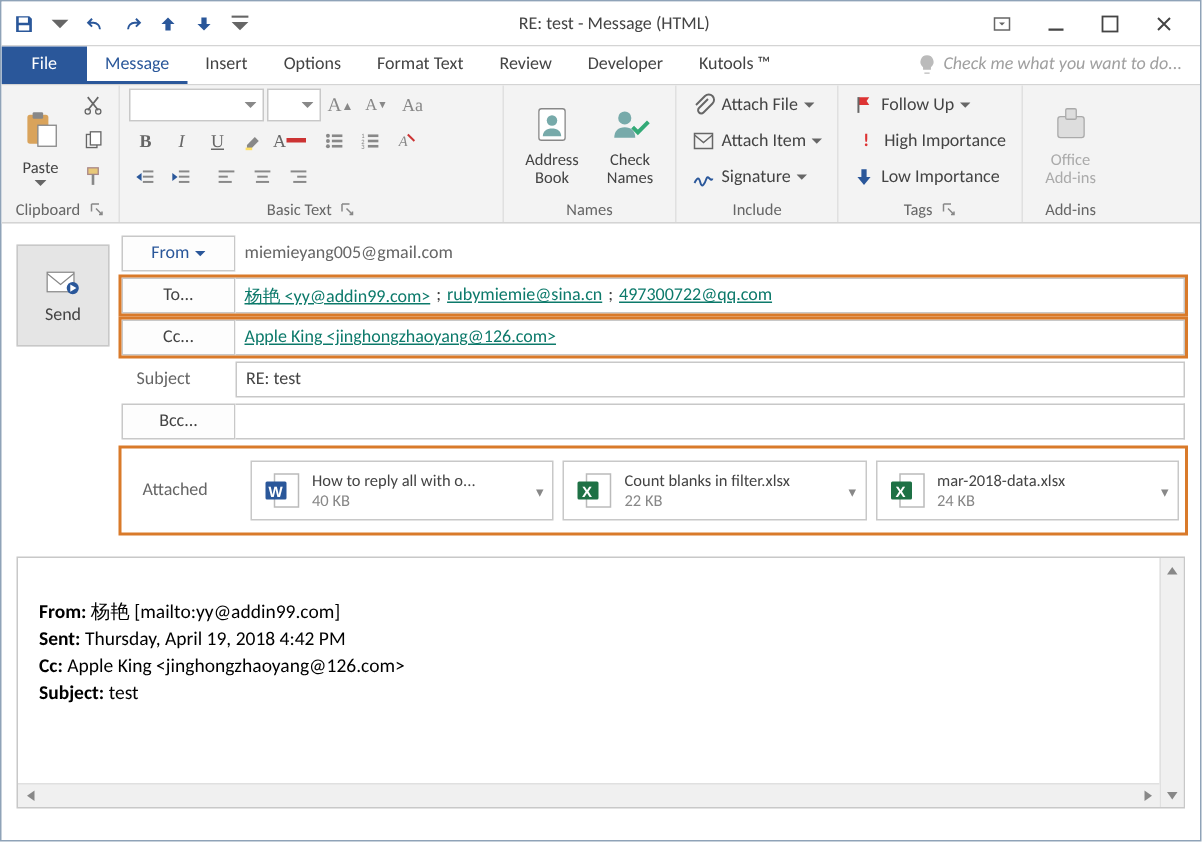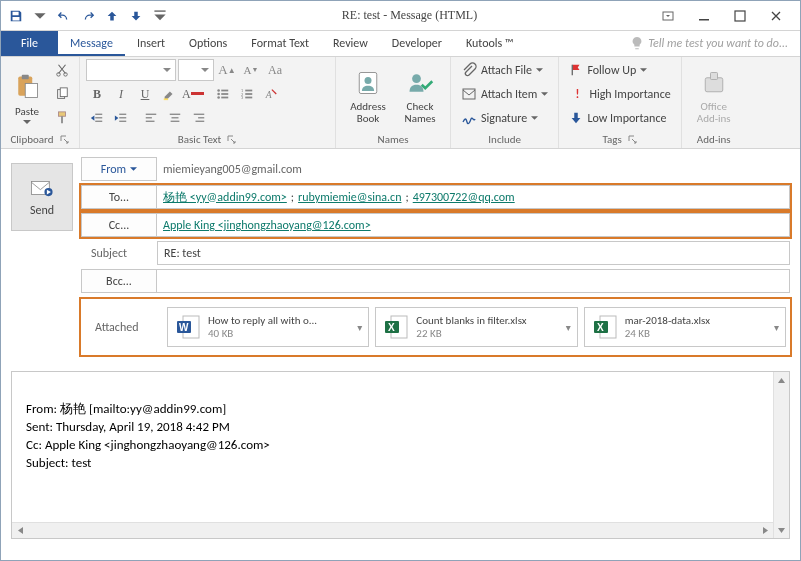--- a/index.html
+++ b/index.html
@@ -1,17 +1,17 @@
 <!DOCTYPE html>
 <html><head>
 <meta charset="utf-8">
 <style>
 * { box-sizing: border-box; margin: 0; padding: 0; }
 body { font-family: "Segoe UI", Calibri, Arial, sans-serif; font-size: 12px; background: #fff; width: 801px; height: 561px; overflow: hidden; border: 1px solid #8fa3b8; }
-.titlebar { height: 30px; background: #fff; display: flex; align-items: center; border-bottom: 1px solid #d4d4d4; font-family: Liberation Serif, serif; }
+.titlebar { height: 30px; background: #fff; display: flex; align-items: center; border-bottom: 1px solid #d4d4d4; }
 .qat { display: flex; align-items: center; padding: 0 4px; gap: 2px; }
 .qat-btn { width: 22px; height: 22px; display: flex; align-items: center; justify-content: center; color: #2a579a; cursor: pointer; }
 .qat-btn svg { width: 14px; height: 14px; }
 .title { flex: 1; text-align: center; color: #444; font-size: 12px; }
 .winctl { display: flex; align-items: center; gap: 8px; padding: 0 10px; }
 .winctl-btn { width: 28px; height: 22px; display: flex; align-items: center; justify-content: center; color: #666; cursor: pointer; }
 .winctl-btn svg { width: 12px; height: 12px; }
 .tabs { display: flex; align-items: flex-end; height: 26px; background: #fff; border-bottom: 1px solid #d4d4d4; }
 .tab { padding: 5px 12px 6px; font-size: 12px; color: #444; cursor: pointer; }
 .tab.file { background: #2a579a; color: #fff; padding: 5px 20px 6px; }
@@ -51,21 +51,21 @@
 .attrow { display: flex; gap: 6px; align-items: center; outline: 2px solid #d97a2a; padding: 8px 4px; margin-top: 2px;}
 .attrow .lbl { height: auto; }
 .attlist { flex:1; display:flex; gap:6px; }
 .att { flex: 1; border: 1px solid #c8c8c8; height: 40px; display: flex; align-items: center; padding: 0 6px; gap: 6px; background:#fff; cursor:pointer;}
 .att .fi { width: 28px; height: 28px; display:flex;align-items:center;justify-content:center; }
 .att .fi svg { width: 26px; height: 26px; }
 .att .txt { flex:1; font-size: 11px; line-height: 13px; color: #444; overflow:hidden;}
 .att .ar { color: #888; font-size: 10px; }
 .body-area { margin: 4px 10px 10px; border: 1px solid #c8c8c8; height: 168px; overflow: hidden; position: relative; background:#fff;}
 .body-content { padding: 10px 14px; font-size: 13px; line-height: 18px; color: #000; font-family: Calibri, Arial, sans-serif;}
-.body-content b { font-weight: normal; }
+.body-content b { font-weight: bold; }
 .body-area .sb-v { position: absolute; right: 0; top: 0; width: 16px; height: 100%; background: #f0f0f0; border-left: 1px solid #e0e0e0; display:flex;flex-direction:column;align-items:center;justify-content:space-between;padding:2px 0;}
 .body-area .sb-h { position: absolute; left: 0; bottom: 0; right: 16px; height: 16px; background: #f0f0f0; border-top: 1px solid #e0e0e0; display:flex;align-items:center;justify-content:space-between;padding:0 2px;}
 .sb-ar { width:12px;height:12px;display:flex;align-items:center;justify-content:center;color:#888;cursor:pointer;}
 .sb-ar svg{width:9px;height:9px;}
 .names-btns { display:flex; gap:2px;}
 .att-icon{color:#666;}
 .ml6{margin-left:6px;}
 </style>
 </head>
 <body>
@@ -141,21 +141,21 @@
   <div class="tab">Insert</div>
   <div class="tab">Options</div>
   <div class="tab">Format Text</div>
   <div class="tab">Review</div>
   <div class="tab">Developer</div>
   <div class="tab">Kutools ™</div>
   <div class="tab tell">
     <svg width="14" height="14" viewBox="0 0 16 16">
         <path fill="#bbb" d="M8 1a5 5 0 0 0-3 9v2h6v-2a5 5 0 0 0-3-9zM6 14h4v1H6z"></path>
       </svg>
-    <span>Tell me test you want to do...</span>
+    <span>Check me what you want to do...</span>
   </div>
 </div>
 
 <div class="ribbon">
 
   <div class="rgroup">
     <div class="rgroup-body">
       <div class="bigbtn">
         <span class="ico">
             <svg viewBox="0 0 32 32">

